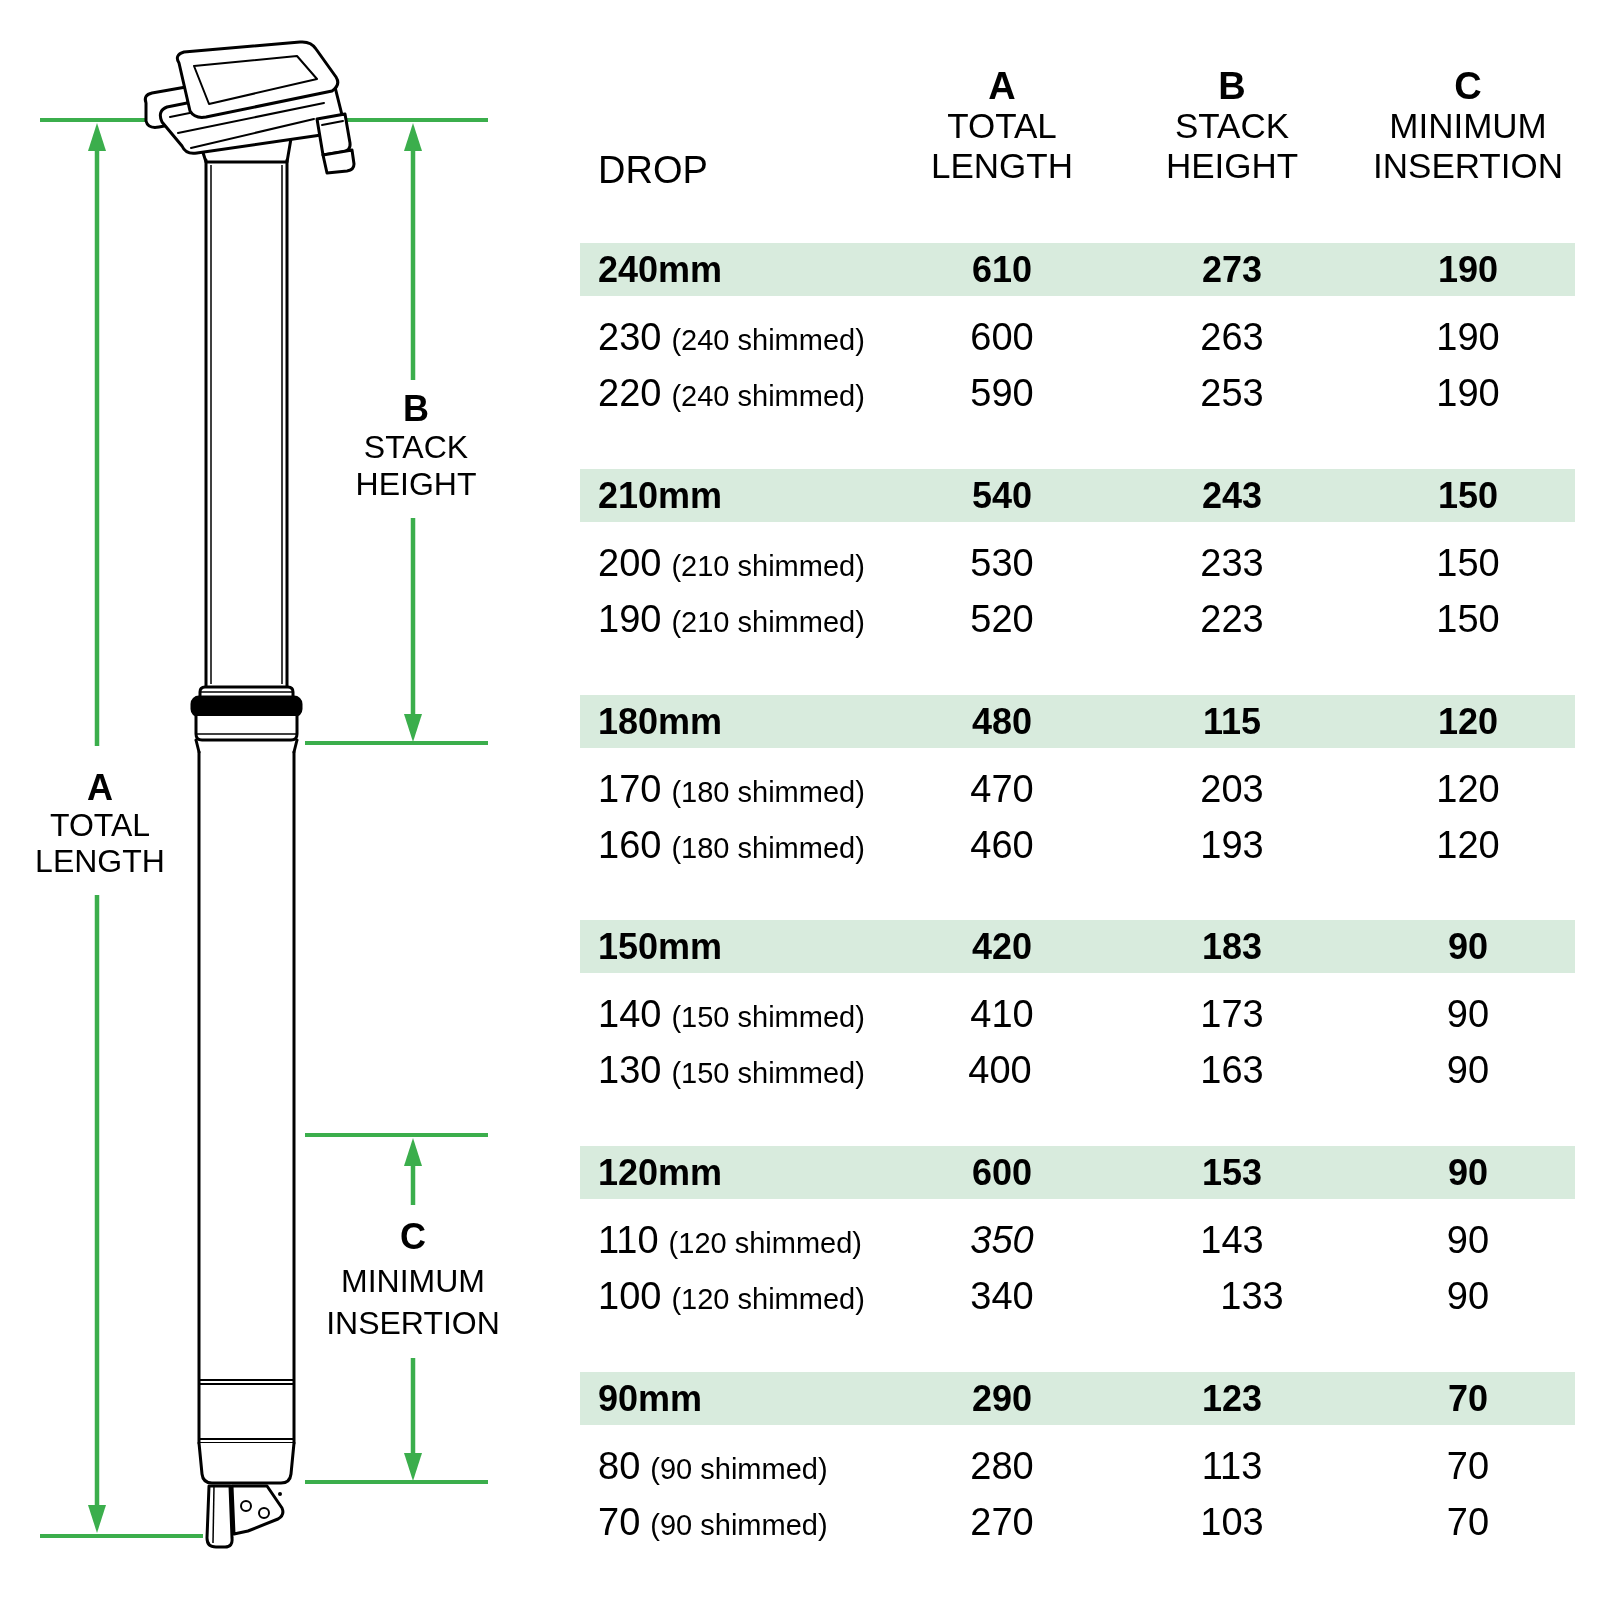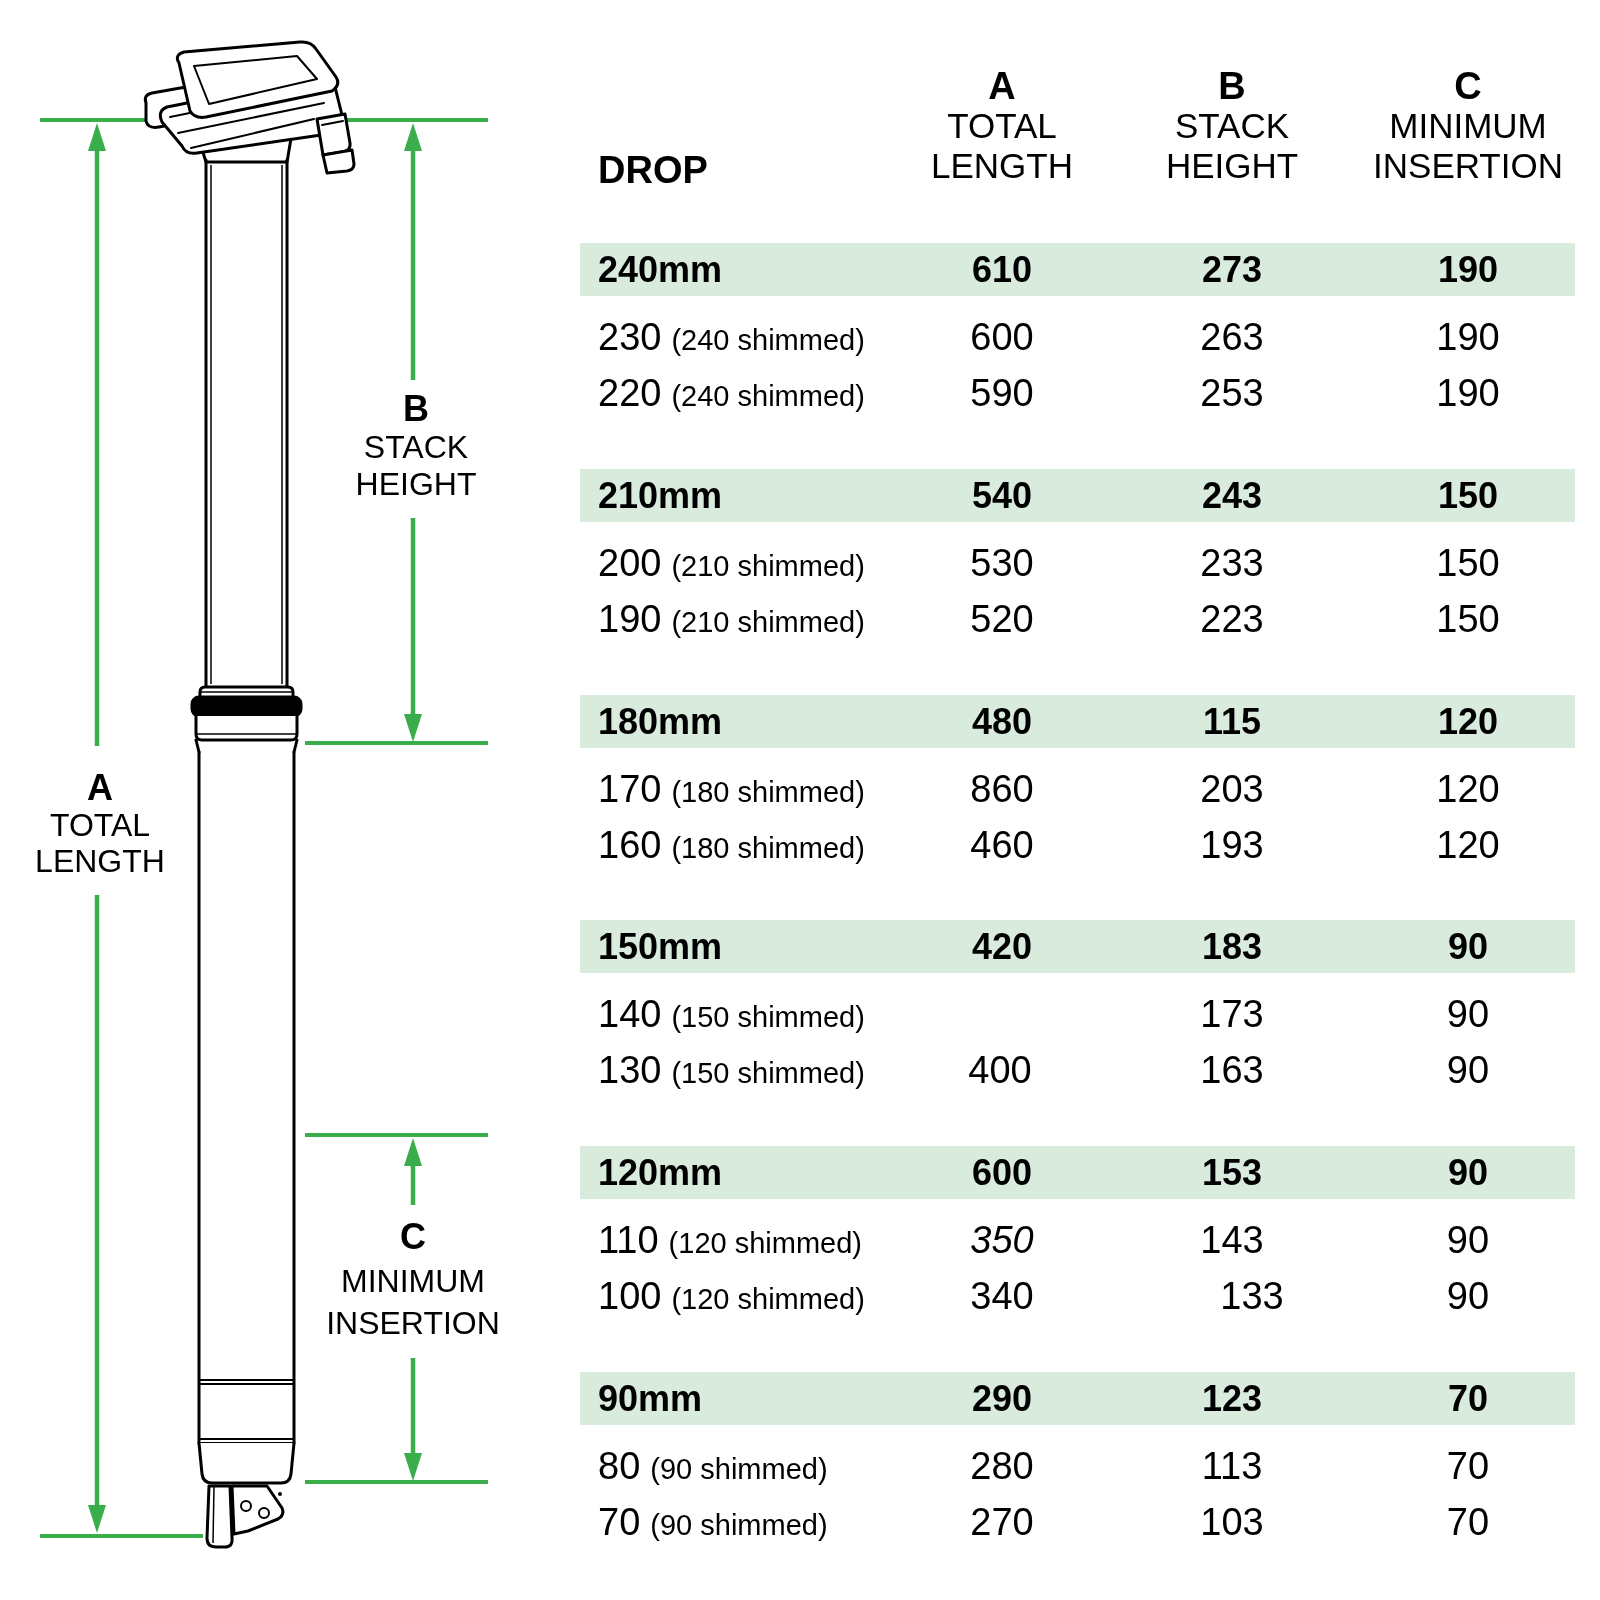--- a/index.html
+++ b/index.html
@@ -15,21 +15,21 @@
   .art{stroke:var(--ink);stroke-width:3;fill:#fff;stroke-linejoin:round;stroke-linecap:round;}
   .art2{stroke:var(--ink);stroke-width:2;fill:none;stroke-linejoin:round;stroke-linecap:round;}
   .art1{stroke:var(--ink);stroke-width:1.5;fill:none;}
   .artb{stroke:var(--ink);stroke-width:3;fill:var(--ink);stroke-linejoin:round;}
   .dletter{font-family:"Liberation Sans",sans-serif;font-weight:bold;font-size:36px;fill:var(--ink);text-anchor:middle;}
   .dword{font-family:"Liberation Sans",sans-serif;font-size:32px;fill:var(--ink);text-anchor:middle;}
 
   
   .tbl{position:absolute;left:0;top:0;width:1600px;height:1600px;}
   .hdr-drop{position:absolute;left:598px;top:150px;height:40px;line-height:40px;
-            font-weight:bold;font-size:38px;}
+            font-weight:normal;font-size:38px;}
   .hdr-col{position:absolute;width:300px;text-align:center;}
   .hdr-letter{height:40px;line-height:40px;font-weight:bold;font-size:38px;}
   .hdr-word{height:40px;line-height:40px;font-size:35px;}
   .band{position:absolute;left:580px;width:995px;height:53px;line-height:53px;
         background:var(--band);font-weight:bold;font-size:36px;}
   .band .drop{position:absolute;left:18px;}
   .cellnum{position:absolute;width:240px;text-align:center;top:0;height:100%;}
   .subrow{position:absolute;left:580px;width:995px;height:44px;line-height:44px;font-size:38px;}
   .subrow .drop{position:absolute;left:18px;white-space:nowrap;}
   .subrow .note{font-size:29px;margin-left:10px;}
@@ -189,38 +189,39 @@
           <span class="cellnum" style="left:768px;">150</span>
         </div>
         <div class="band" style="top:695px;">
           <span class="drop">180mm</span>
           <span class="cellnum" style="left:302px;">480</span>
           <span class="cellnum" style="left:532px;">115</span>
           <span class="cellnum" style="left:768px;">120</span>
         </div>
         <div class="subrow" style="top:767px;">
           <span class="drop"><span>170</span><span class="note">(180 shimmed)</span></span>
-          <span class="cellnum" style="left:302px;">860</span>
+          <span class="cellnum" style="left:302px;">470</span>
           <span class="cellnum" style="left:532px;">203</span>
           <span class="cellnum" style="left:768px;">120</span>
         </div>
         <div class="subrow" style="top:823px;">
           <span class="drop"><span>160</span><span class="note">(180 shimmed)</span></span>
           <span class="cellnum" style="left:302px;">460</span>
           <span class="cellnum" style="left:532px;">193</span>
           <span class="cellnum" style="left:768px;">120</span>
         </div>
         <div class="band" style="top:920px;">
           <span class="drop">150mm</span>
           <span class="cellnum" style="left:302px;">420</span>
           <span class="cellnum" style="left:532px;">183</span>
           <span class="cellnum" style="left:768px;">90</span>
         </div>
         <div class="subrow" style="top:992px;">
           <span class="drop"><span>140</span><span class="note">(150 shimmed)</span></span>
+          <span class="cellnum" style="left:302px;">410</span>
           <span class="cellnum" style="left:532px;">173</span>
           <span class="cellnum" style="left:768px;">90</span>
         </div>
         <div class="subrow" style="top:1048px;">
           <span class="drop"><span>130</span><span class="note">(150 shimmed)</span></span>
           <span class="cellnum" style="left:300px;">400</span>
           <span class="cellnum" style="left:532px;">163</span>
           <span class="cellnum" style="left:768px;">90</span>
         </div>
         <div class="band" style="top:1146px;">

